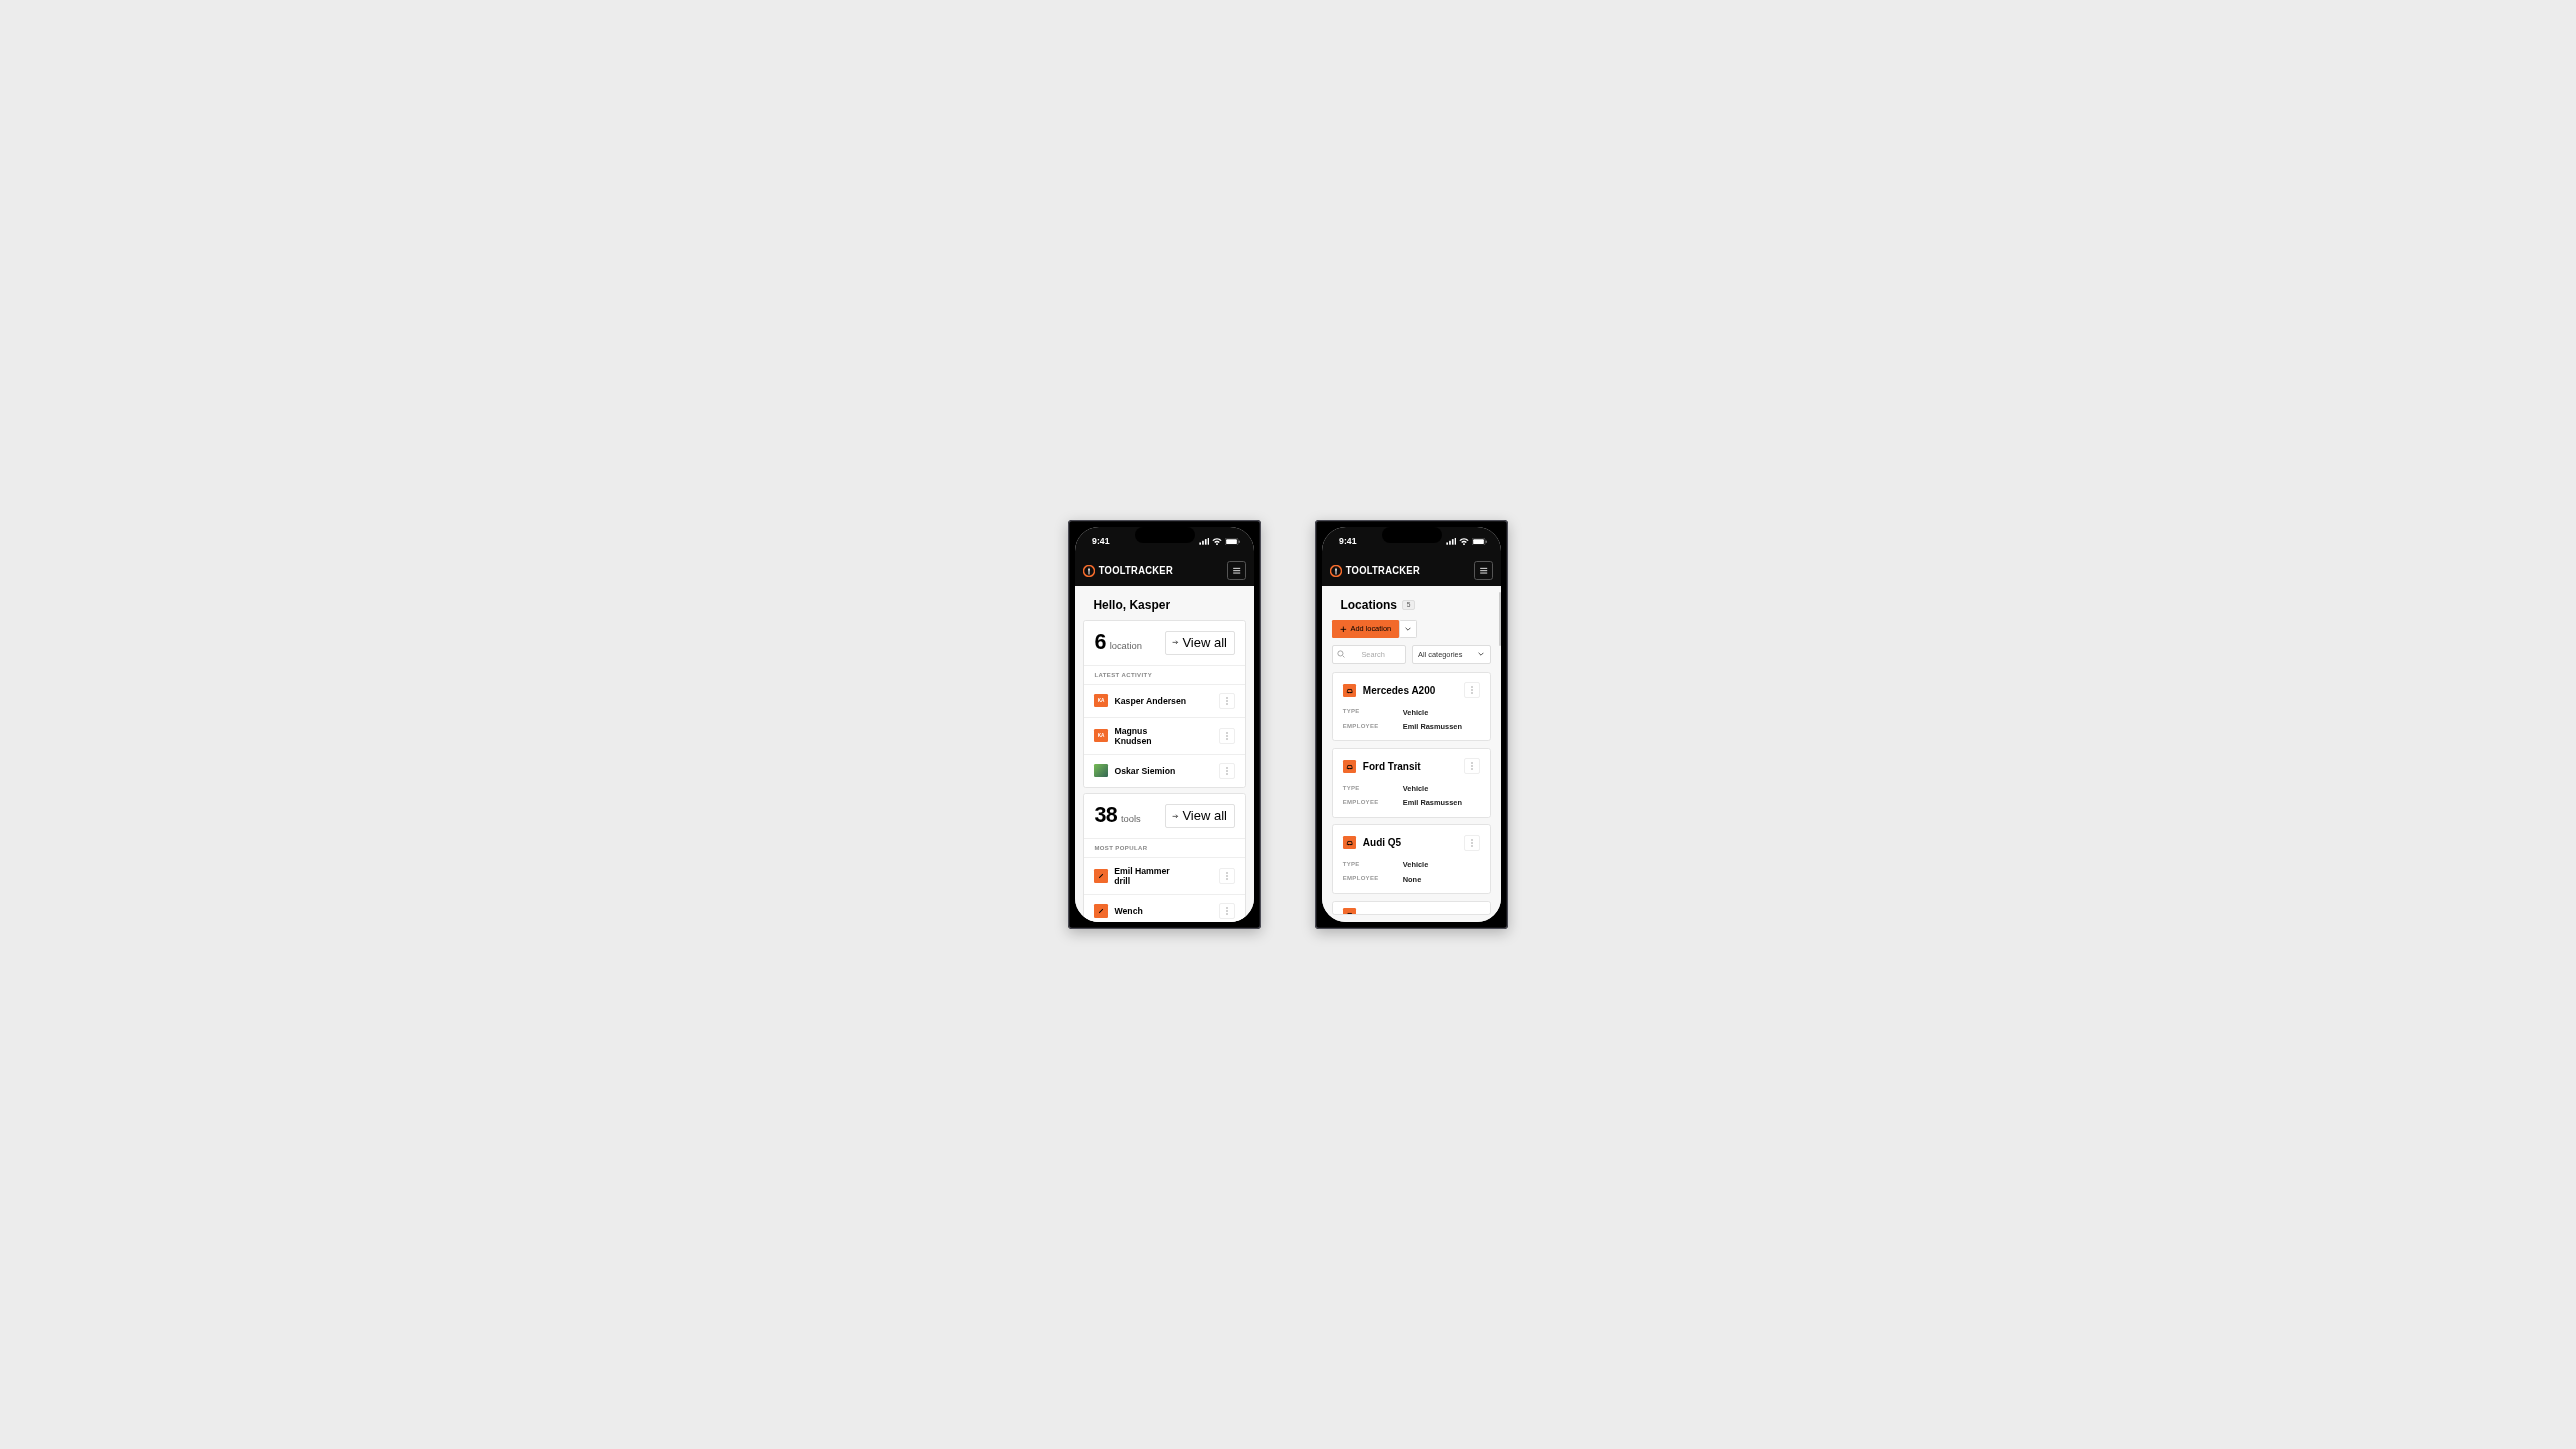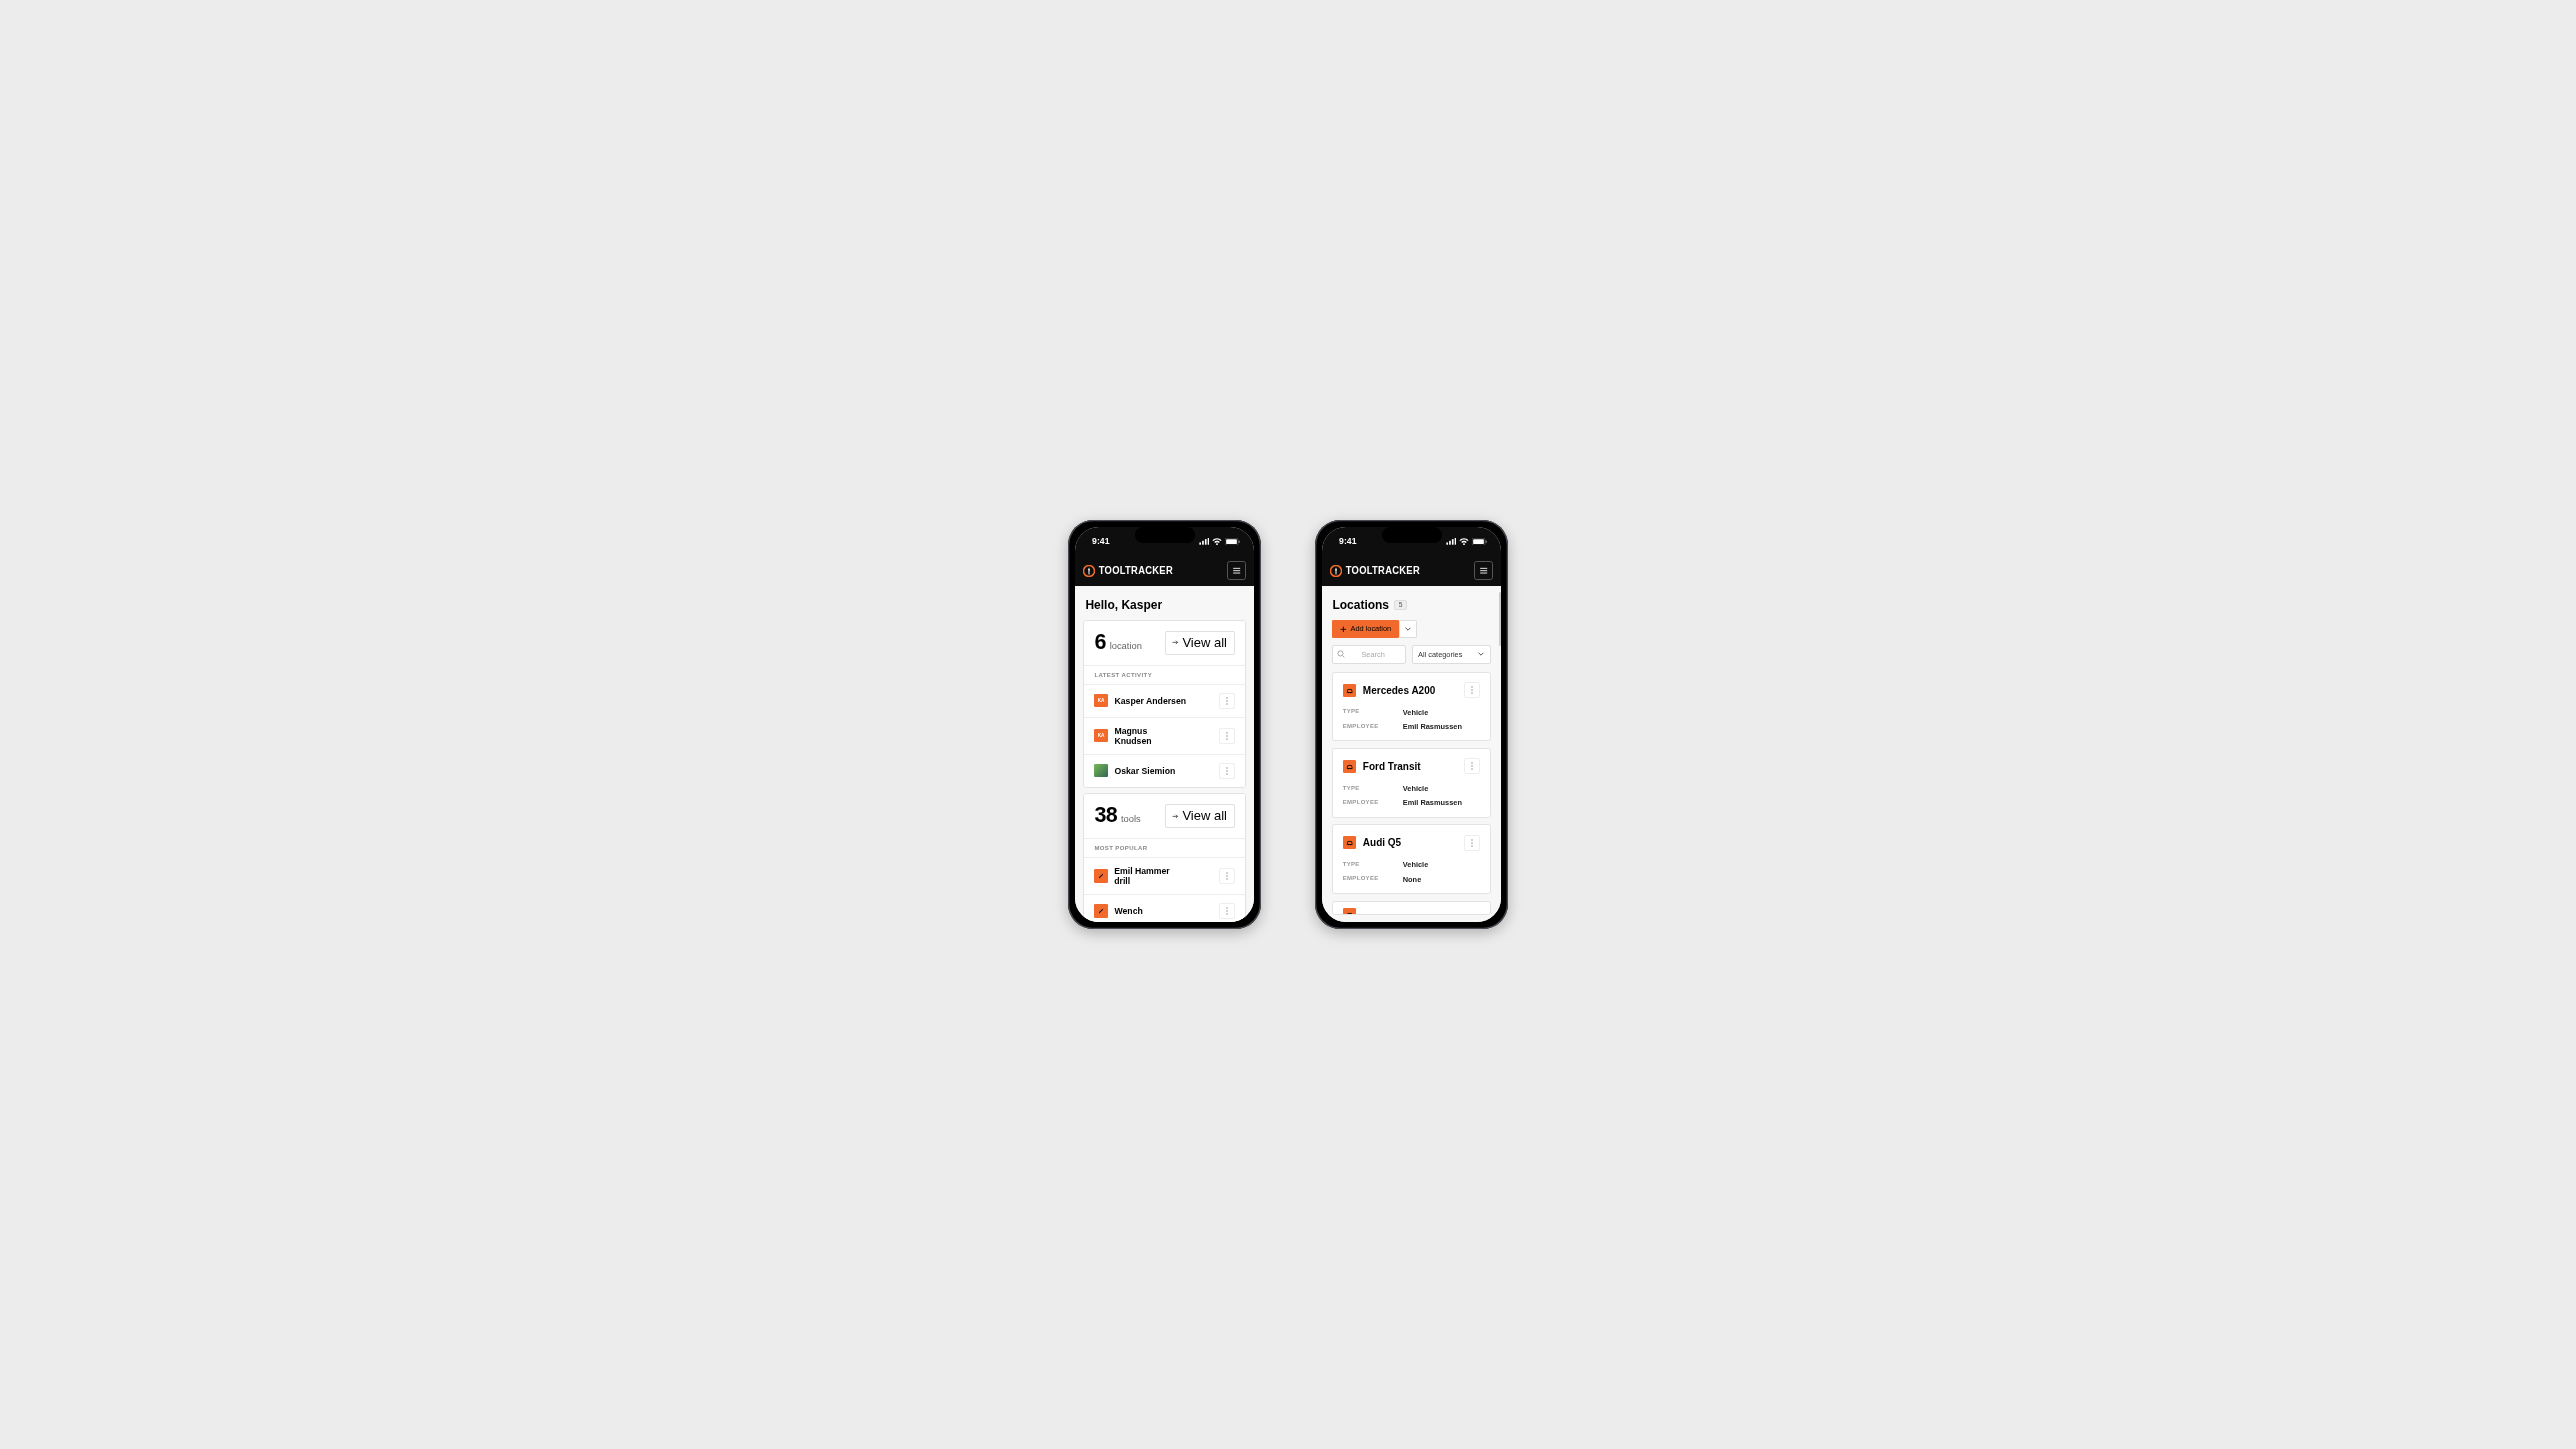--- a/index.html
+++ b/index.html
@@ -13,21 +13,21 @@
     height: 100vh;
   }
   .stage {
     display: flex;
     gap: 54px;
   }
   .phone {
     width: 193px;
     height: 409px;
     background: #000;
-    border-radius: 25px;
+    border-radius: 4px;
     padding: 6.7px;
     box-shadow: 0 4px 13.4px rgba(0,0,0,.25), inset 0 0 0 1.3px #4b4b55;
     position: relative;
   }
   .screen {
     width: 100%;
     height: 100%;
     background: #f7f7f7;
     border-radius: 24px;
     overflow: hidden;
@@ -92,21 +92,21 @@
     background: #f7f7f7;
     height: calc(100% - 59px);
     overflow: hidden;
     position: relative;
     padding-top: 9.4px;
   }
   .content-title {
     font-size: 12px;
     font-weight: 700;
     padding: 2.7px 10.7px 8px;
-    display:flex; align-items:center; gap:5.4px;
+    display:flex; align-items:center; gap:5.4px;margin-left:8px;
   }
   .badge {
     background:#eee;
     border:0.7px solid #ddd;
     font-size: 6.7px;
     font-weight: 500;
     border-radius: 2px;
     padding: 0.7px 3.4px;
     color:#555;
   }

